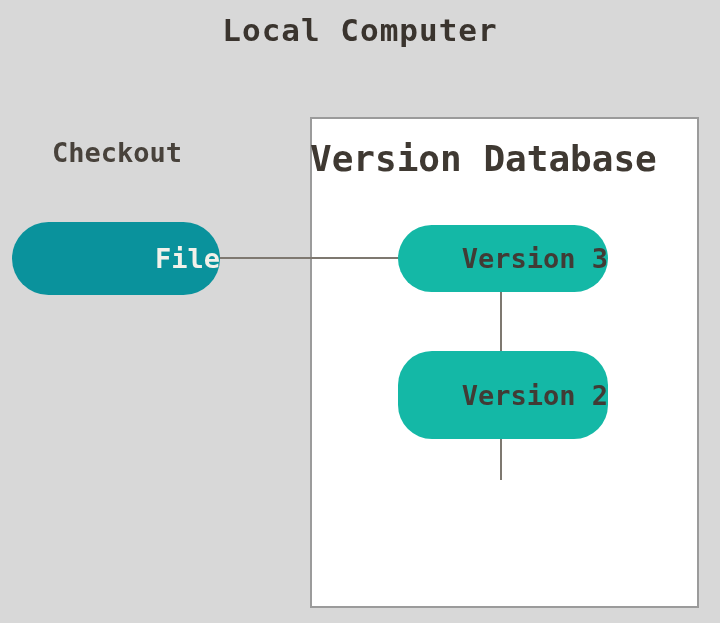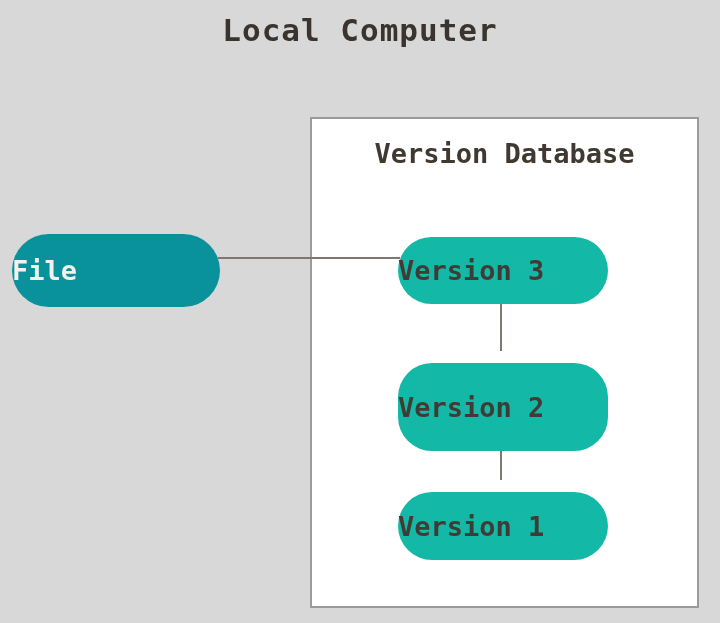--- a/index.html
+++ b/index.html
@@ -48,22 +48,22 @@
     height: 487px;
     background: #ffffff;
     border: 2px solid #9b9b9b;
     z-index: 1;
   }
   .version-db-title {
     position: absolute;
     left: 310px;
     top: 138px;
     width: 389px;
-    text-align: center;
-    font-size: 27px;
+    text-align: left;
+    font-size: 36px;
     font-weight: bold;
     color: #3f3932;
     z-index: 2;
   }
   .connector {
     position: absolute;
     background: #7e7870;
     z-index: 2;
   }
   .connector-h {
@@ -81,25 +81,24 @@
   .connector-v2 {
     left: 500px;
     top: 417px;
     width: 2px;
     height: 63px;
   }
   .pill {
     position: absolute;
     display: flex;
     align-items: center;
-    justify-content: flex-start;
+    justify-content: flex-end;
     font-size: 27px;
     font-weight: bold;
     z-index: 3;
-    margin-top: 12px;
   }
   .file-pill {
     left: 12px;
     top: 222px;
     width: 208px;
     height: 73px;
     border-radius: 37px;
     background: #0a929c;
     color: #f2f1ea;
   }
@@ -115,20 +114,21 @@
   .version-pill.v2 { top: 351px; height: 88px; }
   .version-pill.v1 { top: 480px; height: 68px; }
 </style>
 </head>
 <body>
 
 <div class="stage">
 
   <div class="diagram-title">Local Computer</div>
 
+  <div class="checkout-label">Checkout</div>
 
   <div class="version-db-box"></div>
 
   <div class="version-db-title">Version Database</div>
 
   <div class="connector connector-h"></div>
 
   <div class="connector connector-v1"></div>
 
   <div class="connector connector-v2"></div>
@@ -138,17 +138,14 @@
   </div>
 
   <div class="pill version-pill v3">
     <span>Version 3</span>
   </div>
 
   <div class="pill version-pill v2">
     <span>Version 2</span>
   </div>
 
-  <div class="pill version-pill v1">
-    <span>Version 1</span>
-  </div>
 
 </div>
 
 </body></html>

